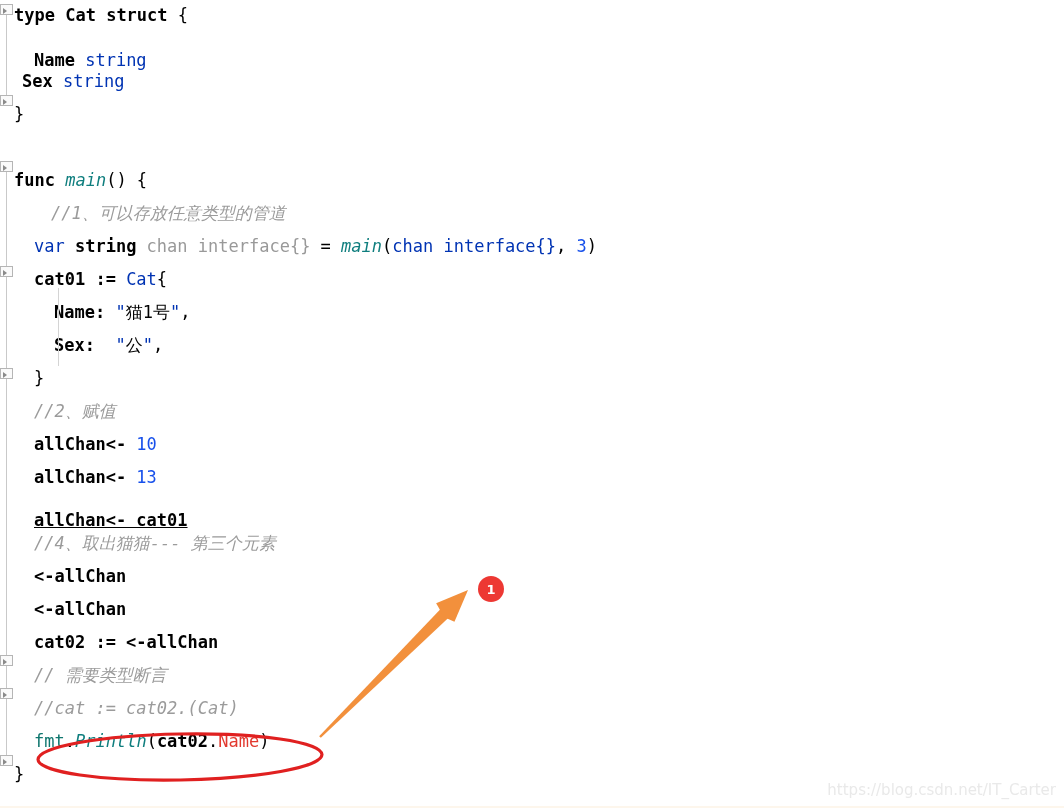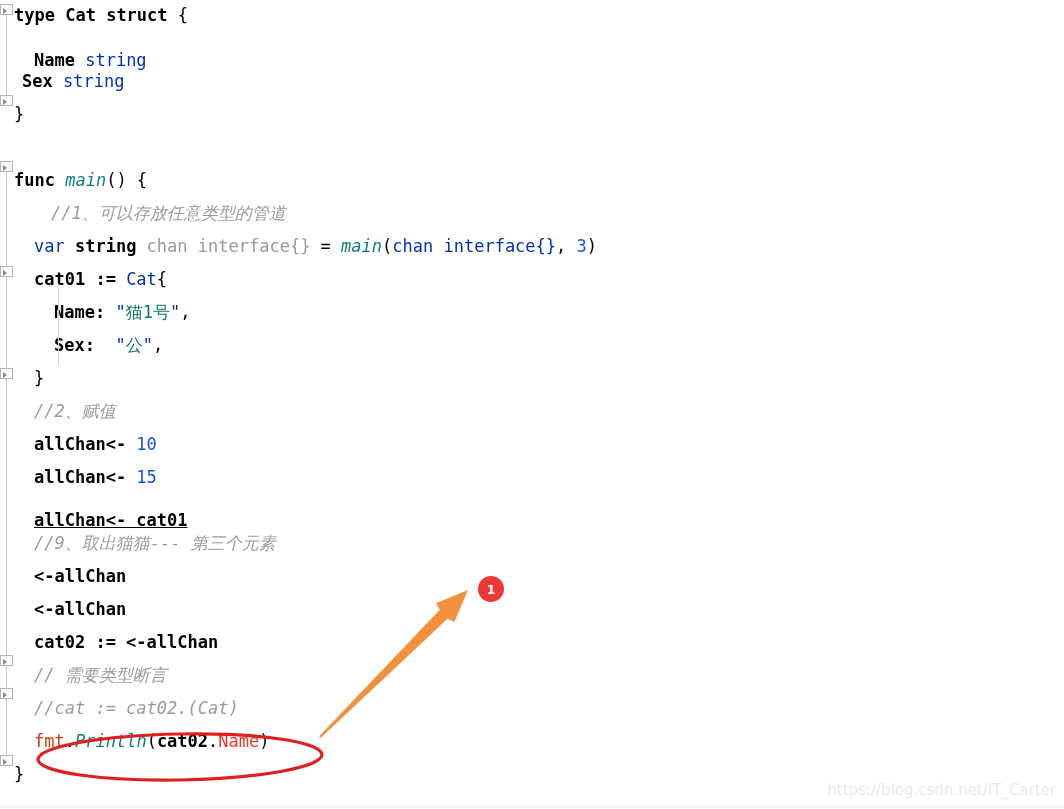--- a/index.html
+++ b/index.html
@@ -75,23 +75,23 @@
     color: #000000;
   }
   .kw      { color: #000000; font-weight: bold; }
   .kw2     { color: #0033b3; margin-top: 44px; }
   .id      { color: #000000; font-weight: bold; }
   .plain   { color: #000000; }
   .typ     { color: #0033b3; }
   .dim     { color: #999999; }
   .fn      { color: #0f7e7e; font-style: italic; }
   .num     { color: #1750eb; }
-  .str     { color: #0f766e; margin-top: 36px; }
+  .str     { color: #000000; margin-top: 36px; }
   .quote   { color: #0033b3; }
-  .pkg     { color: #c2410c; }
+  .pkg     { color: #0f766e; }
   .err     { color: #e2392f; }
   .cmt     { color: #9b9b9b; font-style: italic; }
 
   
   #annotations {
     position: absolute;
     left: 0; top: 0;
     width: 1064px; height: 809px;
     pointer-events: none;
   }
@@ -187,23 +187,23 @@
       <div class="line" style="top: 132px; left: 14px;"></div>
       <div class="line" style="top: 165px; left: 14px;"><span class="kw">func </span><span class="fn">main</span><span class="plain">() {</span></div>
       <div class="line" style="top: 198px; left: 34px; margin-left: 17px;"><span class="cmt">//1、可以存放任意类型的管道</span></div>
       <div class="line" style="top: 231px; left: 34px;"><span class="kw2">var </span><span class="id">string </span><span class="dim">chan interface{} </span><span class="plain">= </span><span class="fn">main</span><span class="plain">(</span><span class="typ">chan interface{}</span><span class="plain">, </span><span class="num">3</span><span class="plain">)</span></div>
       <div class="line" style="top: 264px; left: 34px;"><span class="id">cat01 := </span><span class="typ">Cat</span><span class="plain">{</span></div>
       <div class="line" style="top: 297px; left: 54px;"><span class="id">Name: </span><span class="quote">"</span><span class="str">猫1号</span><span class="quote">"</span><span class="plain">,</span></div>
       <div class="line" style="top: 330px; left: 54px;"><span class="id">Sex:  </span><span class="quote">"</span><span class="str">公</span><span class="quote">"</span><span class="plain">,</span></div>
       <div class="line" style="top: 363px; left: 34px;"><span class="plain">}</span></div>
       <div class="line" style="top: 396px; left: 34px;"><span class="cmt">//2、赋值</span></div>
       <div class="line" style="top: 429px; left: 34px;"><span class="id">allChan&lt;- </span><span class="num">10</span></div>
-      <div class="line" style="top: 462px; left: 34px;"><span class="id">allChan&lt;- </span><span class="num">15</span></div>
+      <div class="line" style="top: 462px; left: 34px;"><span class="id">allChan&lt;- </span><span class="num">13</span></div>
       <div class="line" style="top: 505px; left: 34px; text-decoration: underline;"><span class="id">allChan&lt;- cat01</span></div>
-      <div class="line" style="top: 528px; left: 34px;"><span class="cmt">//9、取出猫猫--- 第三个元素</span></div>
+      <div class="line" style="top: 528px; left: 34px;"><span class="cmt">//4、取出猫猫--- 第三个元素</span></div>
       <div class="line" style="top: 561px; left: 34px;"><span class="id">&lt;-allChan</span></div>
       <div class="line" style="top: 594px; left: 34px;"><span class="id">&lt;-allChan</span></div>
       <div class="line" style="top: 627px; left: 34px;"><span class="id">cat02 := &lt;-allChan</span></div>
       <div class="line" style="top: 660px; left: 34px;"><span class="cmt">// 需要类型断言</span></div>
       <div class="line" style="top: 693px; left: 34px;"><span class="cmt">//cat := cat02.(Cat)</span></div>
       <div class="line" style="top: 726px; left: 34px;"><span class="pkg">fmt</span><span class="plain">.</span><span class="fn">Println</span><span class="plain">(</span><span class="id">cat02</span><span class="plain">.</span><span class="err">Name</span><span class="plain">)</span></div>
       <div class="line" style="top: 759px; left: 14px;"><span class="plain">}</span></div>
     </div>
 
 <div class="indent-guide" style="left: 58px; top: 288px; height: 78px;"></div>

